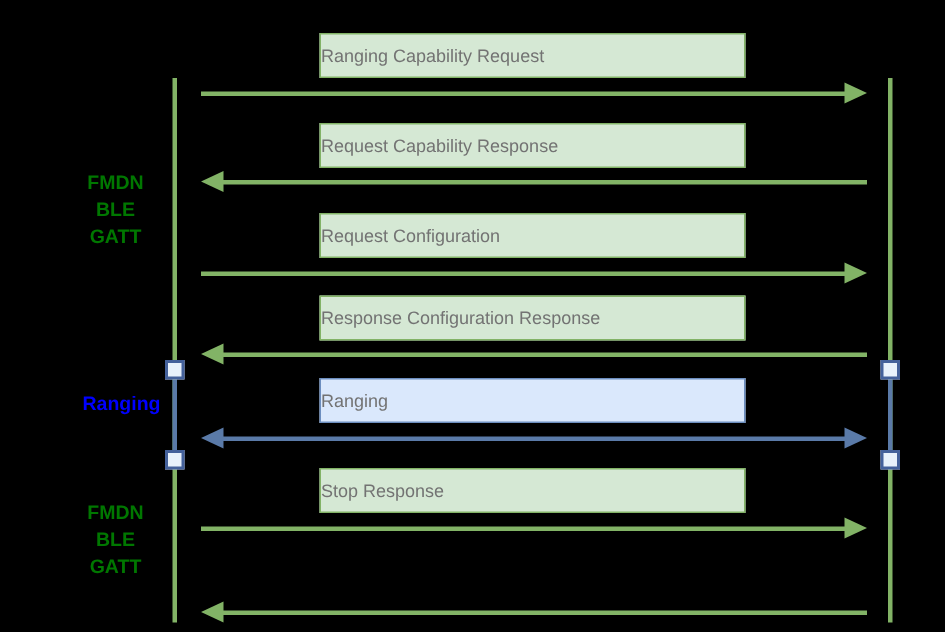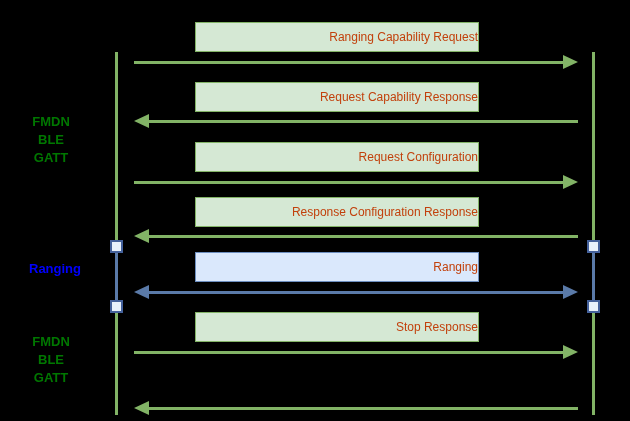--- a/index.html
+++ b/index.html
@@ -16,40 +16,40 @@
   }
   html,body{margin:0;padding:0;background:var(--bg);}
   .stage{
     position:relative;width:630px;height:421px;background:var(--bg);
     font-family:"Liberation Sans",sans-serif;overflow:hidden;
   }
   .lifeline{position:absolute;top:52px;height:363px;width:3px;background:var(--green);}
   .lifeline-blue-seg{position:absolute;top:253px;height:47px;width:3px;background:var(--blue-line);}
   .act{position:absolute;width:9px;height:9px;border:2px solid var(--blue-dark);background:var(--blue-pale);}
   .msg-box{
-    position:absolute;left:195px;width:282px;height:28px;border:1px solid;
-    display:flex;align-items:center;justify-content:flex-end;
-    font-size:12px;color:#c2410c;text-align:center;
+    position:absolute;left:213px;width:282px;height:28px;border:1px solid;
+    display:flex;align-items:center;justify-content:flex-start;
+    font-size:12px;color:#737373;text-align:center;
   }
   .msg-box.green{background:var(--green-fill);border-color:var(--green);}
   .msg-box.blue{background:var(--blue-fill);border-color:var(--blue-stroke);}
   .arrow{position:absolute;left:134px;width:444px;height:14px;}
   .arrow.green{--c:var(--green);}
   .arrow.blue{--c:var(--blue-line);}
   .arrow .shaft{position:absolute;top:5.5px;height:3px;background:var(--c);left:0;right:0;}
   .arrow.right .shaft{right:13px;}
   .arrow.left .shaft{left:13px;}
   .arrow.both .shaft{left:13px;right:13px;}
   .arrow .head{position:absolute;top:0;width:0;height:0;
     border-top:7px solid transparent;border-bottom:7px solid transparent;}
   .arrow .head.e{right:0;border-left:15px solid var(--c);}
   .arrow .head.w{left:0;border-right:15px solid var(--c);}
   .side-label{
     position:absolute;width:100px;text-align:center;font-weight:bold;
-    font-size:13px;line-height:18px;white-space:pre-line;
+    font-size:13px;line-height:18px;white-space:pre-line;padding-left:26px;
   }
   .side-label.green-text{color:var(--label-green);}
   .side-label.blue-text{color:var(--label-blue);}
 </style>
 </head>
 <body>
 
 <div class="stage">
 
   <div class="lifeline" style="left:115px"></div>

